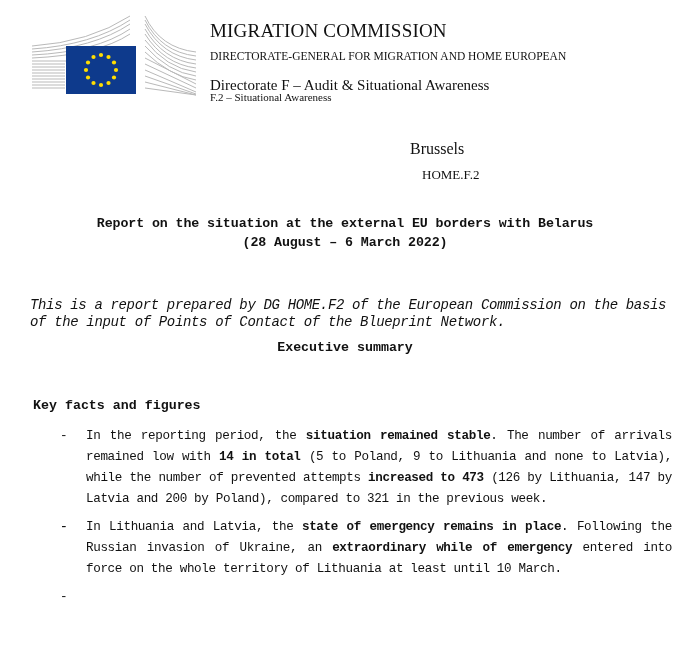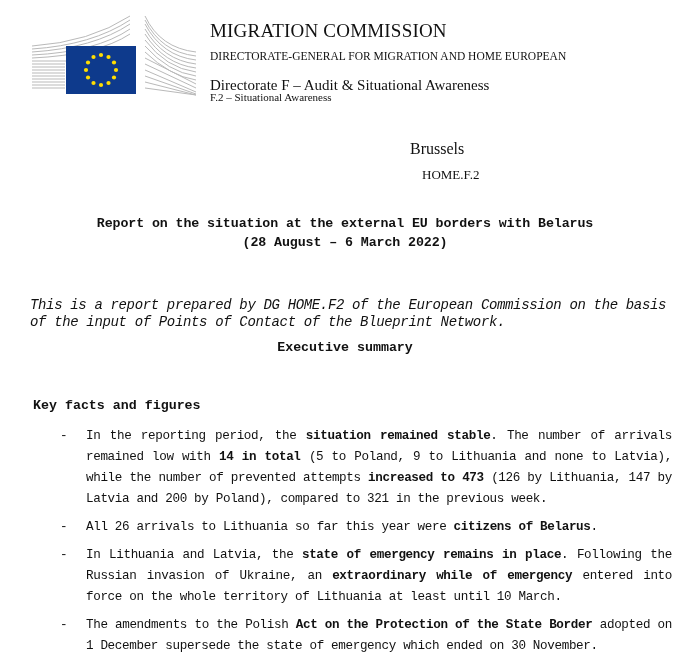--- a/index.html
+++ b/index.html
@@ -91,16 +91,16 @@
   <div>(28 August – 6 March 2022)</div>
 </div>
 
 <div class="intro sans">This is a report prepared by DG HOME.F2 of the European Commission on the basis of the input of Points of Contact of the Blueprint Network.</div>
 
 <div class="exec sans">Executive summary</div>
 <div class="kf sans">Key facts and figures</div>
 
 <ul class="bullets sans">
   <li class="bullet"><span class="dash">-</span><span class="txt"><span>In the reporting period, the </span><b>situation remained stable</b><span>. The number of arrivals remained low with </span><b>14 in total</b><span> (5 to Poland, 9 to Lithuania and none to Latvia), while the number of prevented attempts </span><b>increased to 473</b><span> (126 by Lithuania, 147 by Latvia and 200 by Poland), compared to 321 in the previous week.</span></span></li>
-  <li class="bullet"><span class="dash">-</span><span class="txt"><span>All 26 arrivals to Lithuania so far this year were </span><b>citizens of Belarus</b><span>.</span></span></li>
+  <li class="bullet"><span class="dash">-</span></li>
   <li class="bullet"><span class="dash">-</span><span class="txt"><span>In Lithuania and Latvia, the </span><b>state of emergency remains in place</b><span>. Following the Russian invasion of Ukraine, an </span><b>extraordinary while of emergency</b><span> entered into force on the whole territory of Lithuania at least until 10 March.</span></span></li>
-  <li class="bullet"><span class="dash">-</span><span class="txt"><span>The amendments to the Polish </span><b>Act on the Protection of the State Border</b><span> adopted on 1 December supersede the state of emergency which ended on 30 November.</span></span></li>
+  <li class="bullet"><span class="dash">-</span></li>
 </ul>
 
 </body></html>

